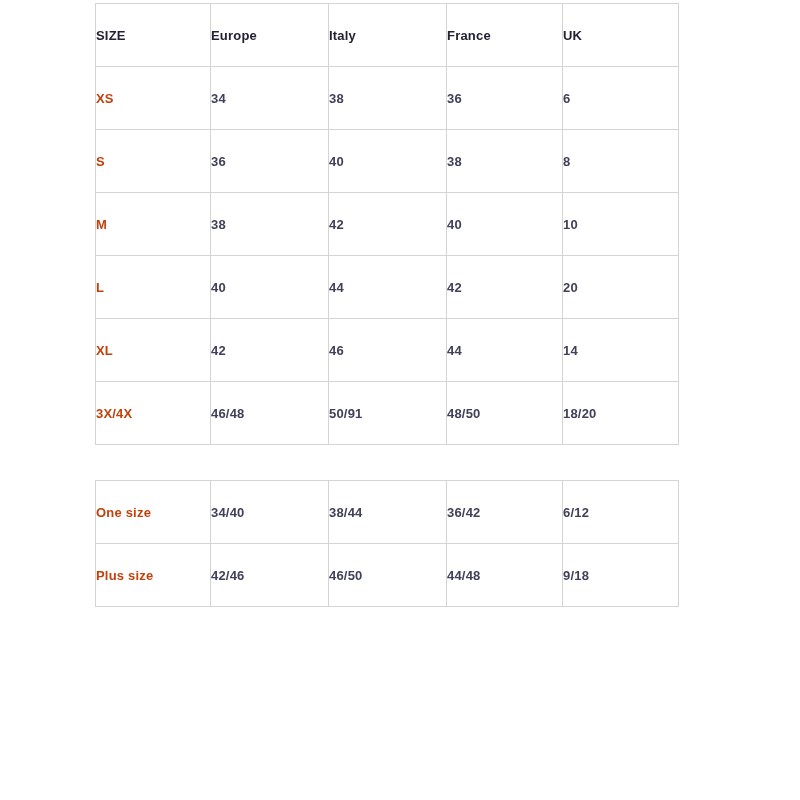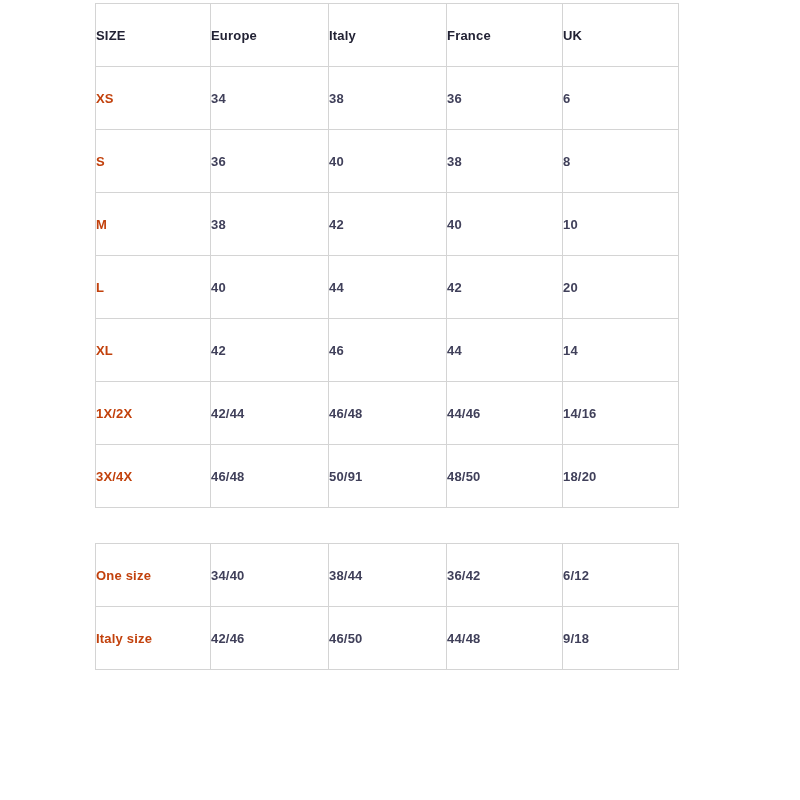--- a/index.html
+++ b/index.html
@@ -106,27 +106,20 @@
             <td class="size-value">20</td>
           </tr>
           <tr>
             <td class="size-label">XL</td>
             <td class="size-value">42</td>
             <td class="size-value">46</td>
             <td class="size-value">44</td>
             <td class="size-value">14</td>
           </tr>
           <tr>
-            <td class="size-label">1X/2X</td>
-            <td class="size-value">42/44</td>
-            <td class="size-value">46/48</td>
-            <td class="size-value">44/46</td>
-            <td class="size-value">14/16</td>
-          </tr>
-          <tr>
             <td class="size-label">3X/4X</td>
             <td class="size-value">46/48</td>
             <td class="size-value">50/91</td>
             <td class="size-value">48/50</td>
             <td class="size-value">18/20</td>
           </tr>
         </tbody>
     </table>
 
     <div class="table-gap"></div>
@@ -141,21 +134,21 @@
       </colgroup>
       <tbody id="special-body">
           <tr>
             <td class="size-label">One size</td>
             <td class="size-value">34/40</td>
             <td class="size-value">38/44</td>
             <td class="size-value">36/42</td>
             <td class="size-value">6/12</td>
           </tr>
           <tr>
-            <td class="size-label">Italy size</td>
+            <td class="size-label">Plus size</td>
             <td class="size-value">42/46</td>
             <td class="size-value">46/50</td>
             <td class="size-value">44/48</td>
             <td class="size-value">9/18</td>
           </tr>
         </tbody>
     </table>
 
   </div>
 </div>

